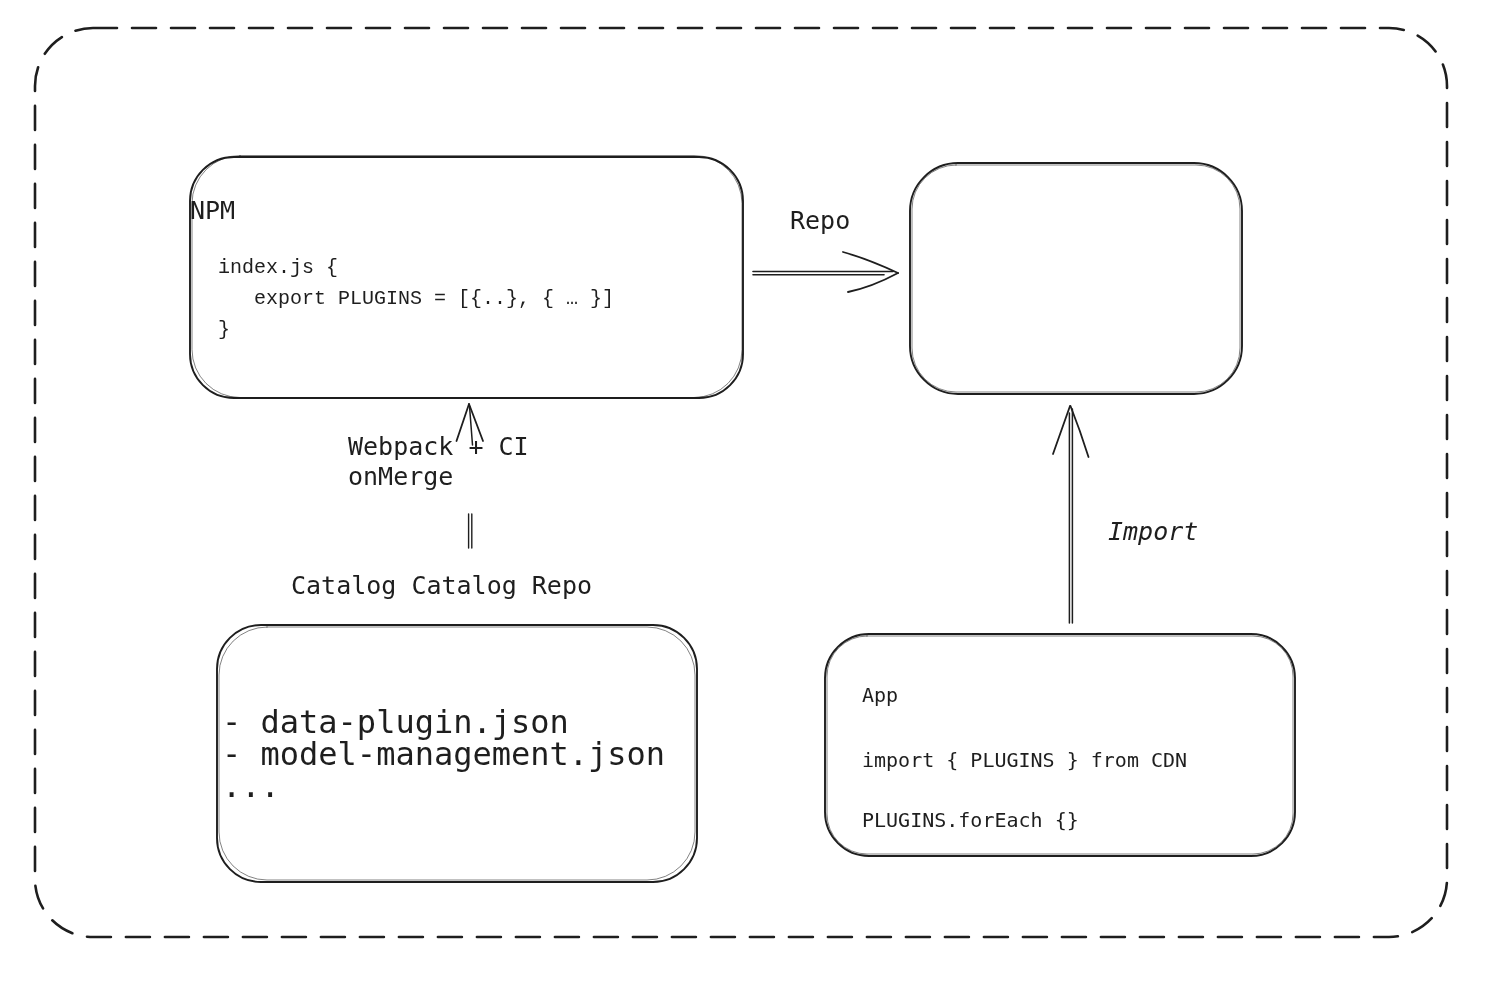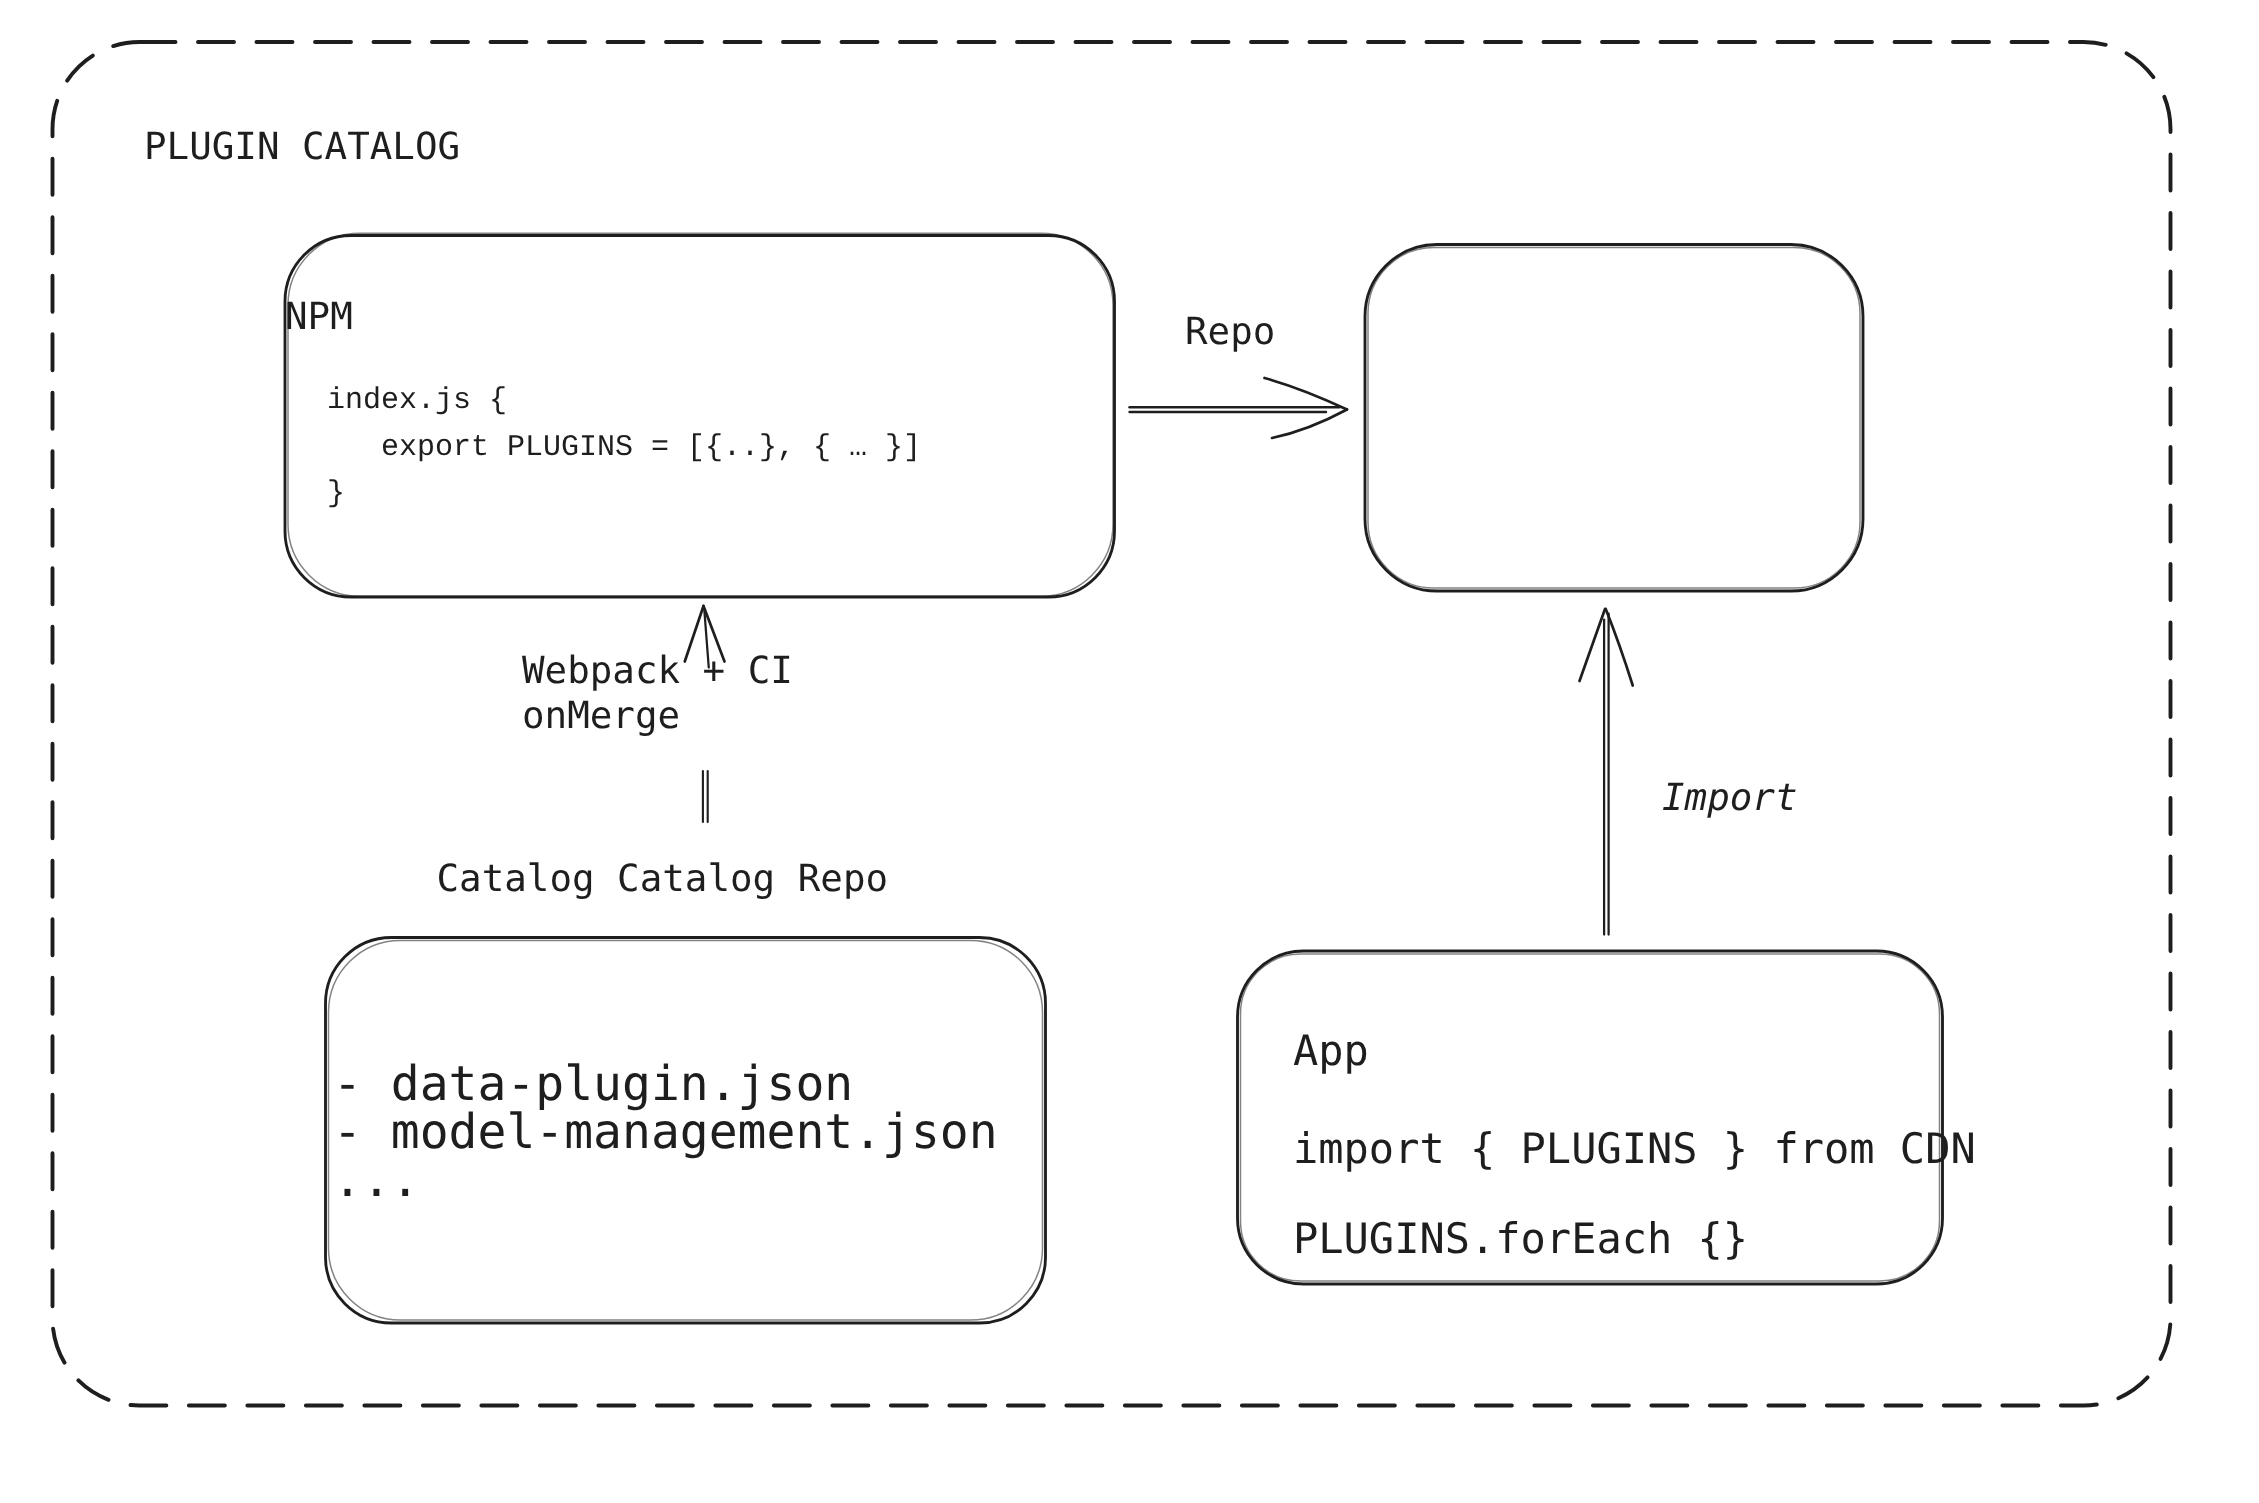--- a/index.html
+++ b/index.html
@@ -7,21 +7,21 @@
     position:relative;
     width:1506px;height:1002px;
     background:#ffffff;
     overflow:hidden;
     font-family:"DejaVu Sans Mono","Liberation Mono",monospace;
     color:#1e1e1e;
   }
   .shapes{position:absolute;left:0;top:0;}
   .txt{position:absolute;white-space:pre;line-height:1.25;}
   .t25{font-size:25px;}
-  .t24{font-size:28px;}
+  .t24{font-size:20px;}
   .code{font-size:20px;line-height:31px;margin:0;font-family:Liberation Mono, monospace;}
   .files{font-size:32px;line-height:32px;margin:0;font-family:inherit;}
   .center{}
   .sketch{stroke:#1e1e1e;fill:none;stroke-linecap:round;stroke-linejoin:round;}
 </style>
 </head>
 <body>
 
 <div class="canvas">
 
@@ -65,21 +65,20 @@
 
     <g>
       <path d="M469 404 L456.5 441" class="sketch" stroke-width="1.8"></path>
       <path d="M469 404 L483 441" class="sketch" stroke-width="1.8"></path>
       <path d="M469.5 406 L472.5 445" class="sketch" stroke-width="1.5"></path>
       <path d="M468.6 514 V548" class="sketch" stroke-width="1.4" stroke="#3a3a3a"></path>
       <path d="M471.8 514 V548" class="sketch" stroke-width="1.4" stroke="#3a3a3a"></path>
     </g>
   </svg>
 
-  <div class="txt t25" style="left:96px;top:82px;">PLUGIN CATALOG</div>
 
   <div class="txt t25 center" style="left:190px;top:195px;width:553px;">NPM</div>
 
   <pre class="txt code" style="left:218px;top:252px;">index.js {
    export PLUGINS = [{..}, { … }]
 }</pre>
 
   <div class="txt t25" style="left:790px;top:205px;">Repo</div>
 
 

